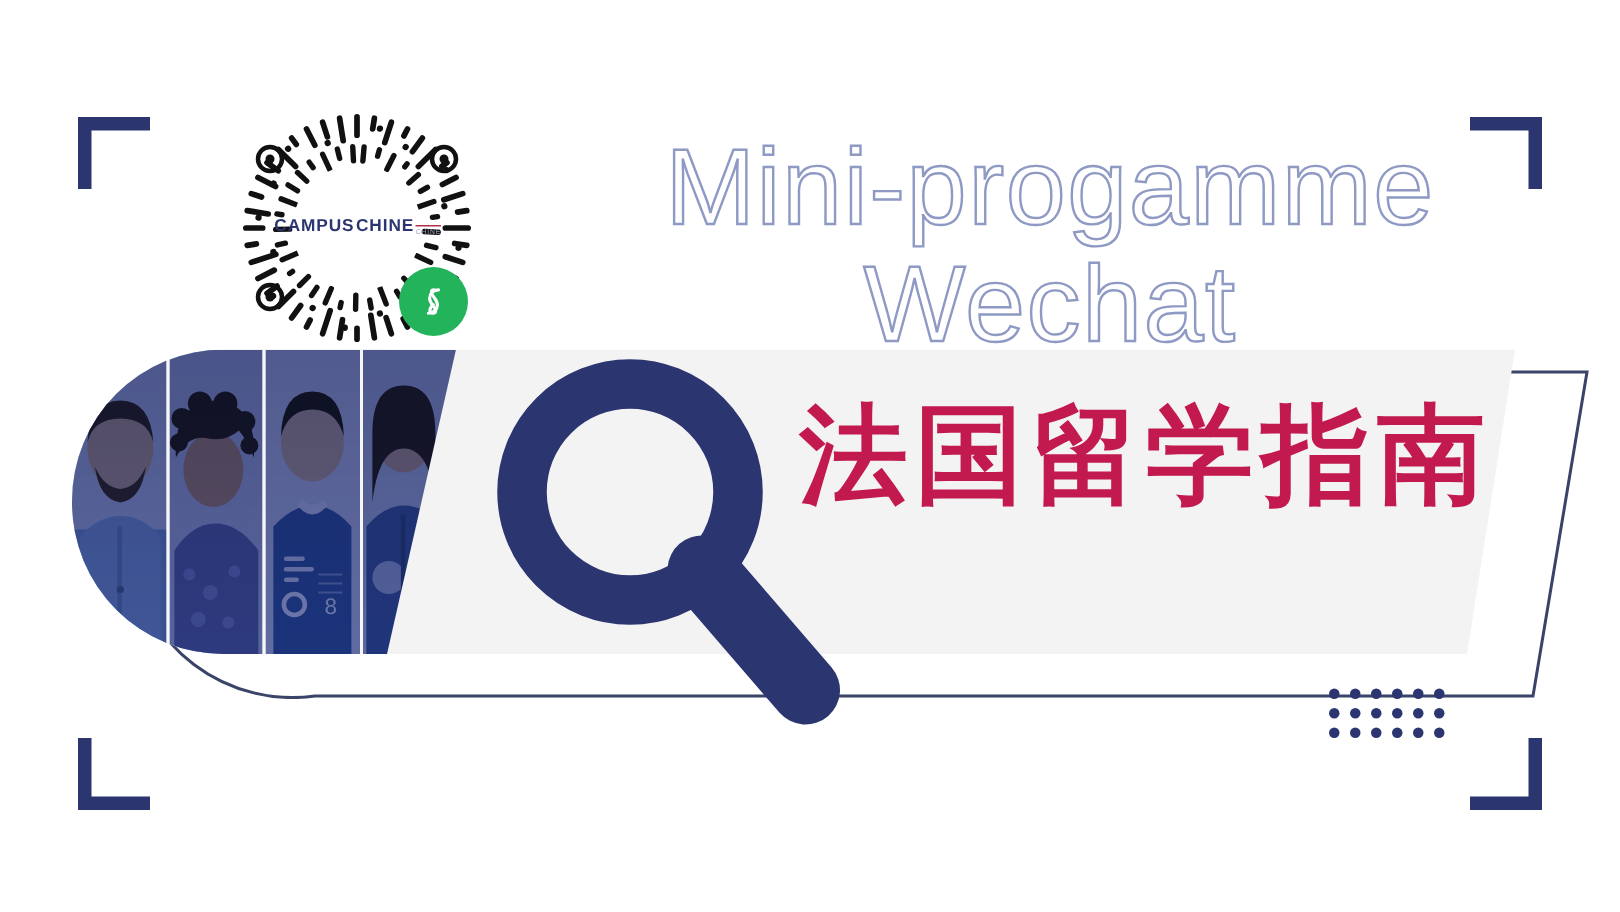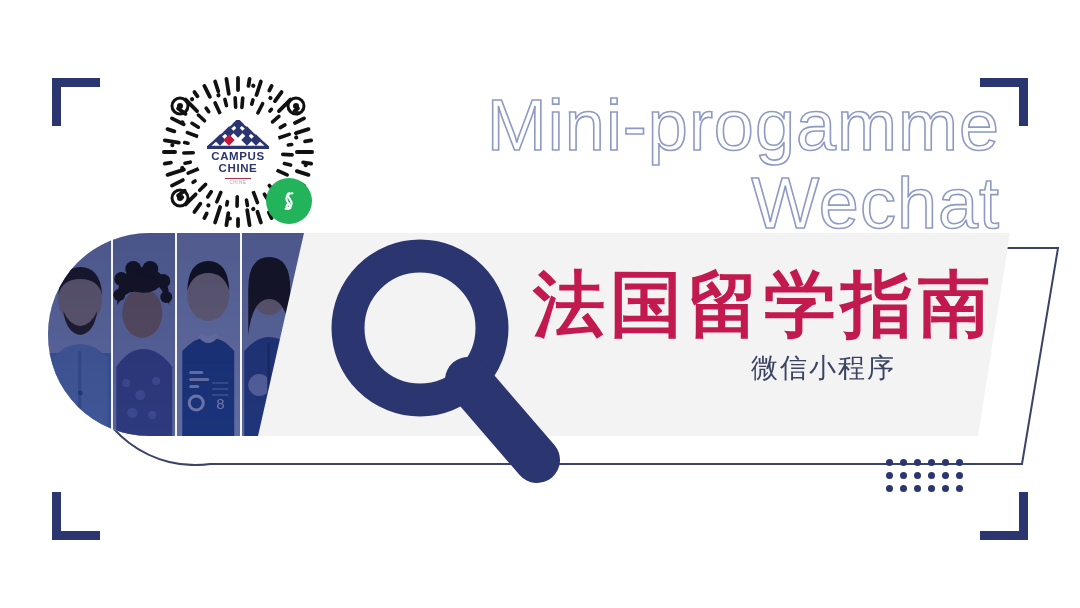--- a/index.html
+++ b/index.html
@@ -61,21 +61,21 @@
   .qr-center-logo {
     position: absolute;
     left: 50%;
     top: 50%;
     transform: translate(-50%, -50%);
     width: 86px;
     height: 84px;
     background: #ffffff;
     border-radius: 50%;
     display: flex;
-    flex-direction: column;
+    flex-direction: row;
     align-items: center;
     justify-content: center;
     gap: 1px;
   }
   .cf-pyramid { display: block; }
   .cf-word {
     color: #2b3570;
     font-weight: bold;
     font-size: 11.5px;
     letter-spacing: 0.6px;
@@ -104,21 +104,21 @@
     align-items: center;
     justify-content: center;
   }
 
   
   .headline {
     position: absolute;
     left: 400px;
     top: 86px;
     width: 600px;
-    text-align: right;
+    text-align: center;
     font-size: 72px;
     line-height: 78px;
     font-weight: normal;
     letter-spacing: 1px;
     color: transparent;
     -webkit-text-stroke: 1.6px #8e9ac4;
     text-shadow: none;
     white-space: nowrap;
     user-select: none;
   }
@@ -481,21 +481,20 @@
         </div>
       </div>
     </div>
 
     <svg class="magnifier" viewBox="0 0 260 260">
       <circle cx="104" cy="100" r="72" fill="none" stroke="#2b3570" stroke-width="33"></circle>
       <path d="M152 152 L221 232" stroke="#2b3570" stroke-width="46" stroke-linecap="round"></path>
     </svg>
 
     <div class="banner-cn-title">法国留学指南</div>
-    <div class="banner-cn-sub">微信小程序</div>
   </div>
 
   <div class="dot-grid">
     <i></i>
       <i></i>
       <i></i>
       <i></i>
       <i></i>
       <i></i>
     <i></i>

